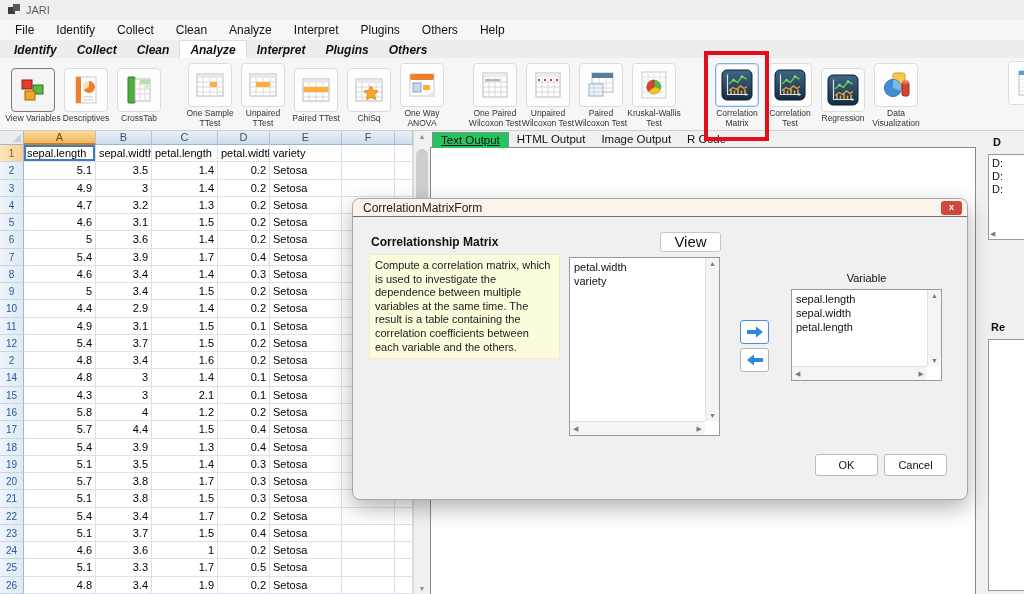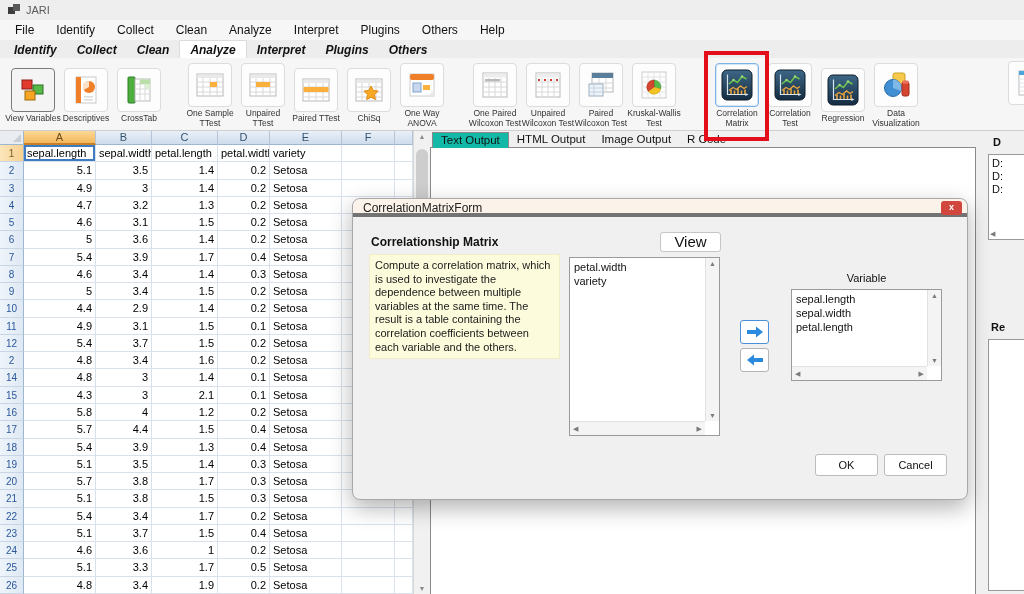--- a/index.html
+++ b/index.html
@@ -44,38 +44,38 @@
   .srow.sel-row .rowh { background:linear-gradient(90deg,#fbe6bb,#f6d190); color:#7a5a1e; }
   .srow.sel-row .cell.col-a { box-shadow:inset 0 0 0 2px #3f7bbf; }
   .vscroll { position:absolute; left:413px; top:131px; width:17px; height:463px; background:#f1f1f1; border-left:1px solid #d8d8d8; }
   .vscroll .thumb { position:absolute; left:2px; top:18px; width:12px; height:90px; background:#cdcdcd; border-radius:6px; }
   .vscroll .sa { position:absolute; left:0; width:16px; text-align:center; font-size:7px; color:#8a8a8a; }
 
   
   .output { position:absolute; left:430px; top:131px; width:548px; height:463px; }
   .otabs { display:flex; height:16px; align-items:flex-end; padding-left:2px; }
   .otab { font-size:11.5px; color:#111; padding:1px 8px 2px; position:relative; z-index:2; }
-  .otab.active { background:#14b8a6; border:1px solid #8a8a8a; border-bottom:none; margin-bottom:-1px; }
+  .otab.active { background:#22c55e; border:1px solid #8a8a8a; border-bottom:none; margin-bottom:-1px;text-decoration:underline; }
   .owhite { position:absolute; left:0; top:16px; width:546px; bottom:0; background:#fff; border:1px solid #8a8a8a; border-bottom:none; }
 
   
   .rightpanel { position:absolute; left:978px; top:131px; width:46px; height:463px; background:#f0f0f0; }
   .rp-label { position:absolute; left:15px; top:5px; font-size:11px; font-weight:bold; color:#111; white-space:nowrap; }
   .rp-list { position:absolute; left:10px; top:23px; width:60px; height:86px; background:#fff; border:1px solid #999; padding:2px 0 0 3px; }
   .rp-item { font-size:11px; line-height:13px; color:#111; }
   .rp-hsb { position:absolute; left:1px; bottom:1px; font-size:7px; color:#7a7a7a; }
   .rp-label2 { position:absolute; left:13px; top:190px; font-size:11px; font-weight:bold; color:#111; white-space:nowrap; }
   .rp-list2 { position:absolute; left:10px; top:208px; width:60px; height:252px; background:#fff; border:1px solid #999; }
 
   
   .redbox { position:absolute; left:704px; top:51px; width:65px; height:90px; border:4px solid #e40d1a; z-index:40; }
 
   
   .dialog { position:absolute; left:352px; top:198px; width:616px; height:302px; background:#f0f0f0; border:1px solid #a8a8a8; border-radius:8px; box-shadow:0 8px 22px rgba(0,0,0,.30); z-index:60; }
-  .dlg-titlebar { position:absolute; left:0; top:0; right:0; height:18px; background:#fbf2e9; border-radius:8px 8px 0 0; border-bottom:4px solid #737373; }
+  .dlg-titlebar { position:absolute; left:0; top:0; right:0; height:18px; background:#fbf2e9; border-radius:8px 8px 0 0; border-bottom:1px solid #737373; }
   .dlg-title { position:absolute; left:10px; top:2px; font-size:12px; color:#222; }
   .dlg-close { position:absolute; right:5px; top:2px; width:21px; height:14px; background:#d2473d; border-radius:3px; color:#fff; font-size:9px; line-height:13px; text-align:center; font-weight:bold; }
   .dlg-heading { position:absolute; left:18px; top:36px; font-size:12px; font-weight:bold; color:#111; }
   .dlg-view { position:absolute; left:307px; top:33px; width:61px; height:20px; background:#fff; border:1px solid #c6c6c6; border-radius:3px; font-size:15px; text-align:center; line-height:18px; color:#111; }
   .dlg-desc { position:absolute; left:16px; top:55px; width:191px; background:#fcfbdc; border:1px solid #f0eec8; padding:4px 5px; font-size:11px; line-height:13.6px; color:#1a1a1a; }
   .lb { position:absolute; background:#fff; border:1px solid #9a9a9a; }
   .lb-left { left:216px; top:58px; width:151px; height:179px; }
   .lb-right { left:438px; top:90px; width:151px; height:92px; }
   .lb-items { position:absolute; left:4px; top:2px; right:16px; bottom:16px; overflow:hidden; }
   .lb-item { font-size:11px; line-height:14px; color:#111; white-space:nowrap; }

